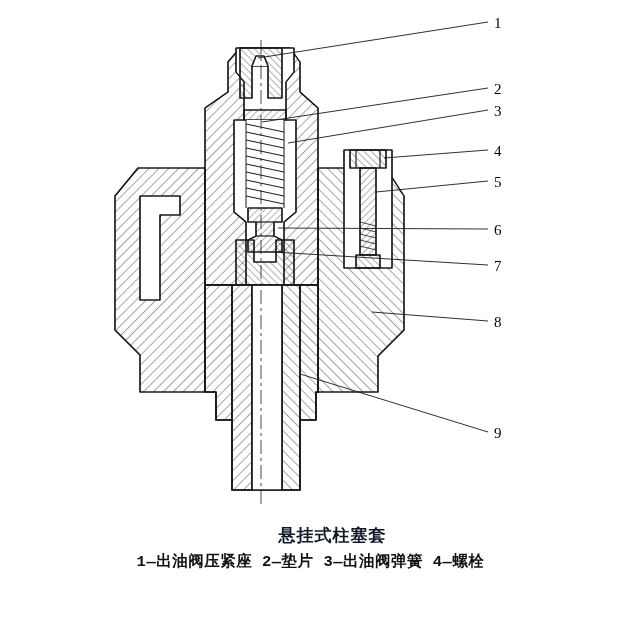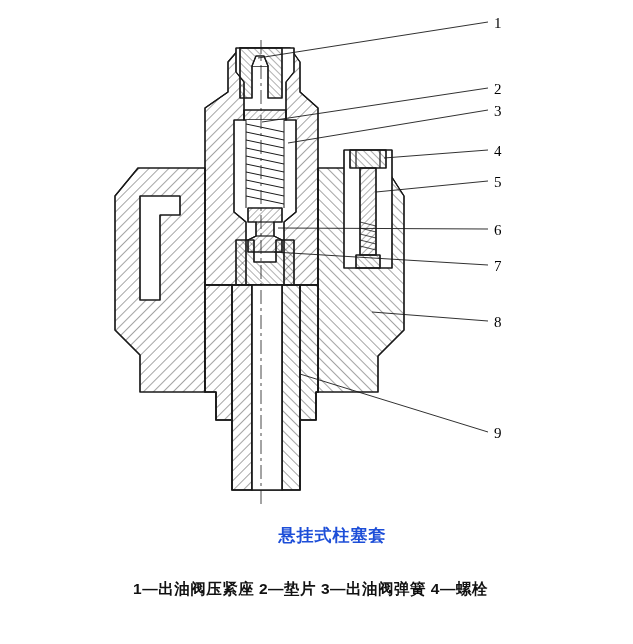--- a/index.html
+++ b/index.html
@@ -30,26 +30,26 @@
     left: 0;
     top: 524px;
     width: 633px;
     text-align: center;
   }
   .fig-title {
     font-family: "DejaVu Sans", sans-serif;
     font-size: 17px;
     font-weight: bold;
     letter-spacing: 1px;
-    color: #1d4ed8;
-    margin: 0 0 32px 0;
+    color: #0f172a;
+    margin: 0 0 4px 0;
     padding-left: 32px;
   }
   .legend-line {
-    font-family: Liberation Sans, sans-serif;
+    font-family: Liberation Mono, monospace;
     font-size: 15.5px;
     font-weight: bold;
     color: #111;
     margin: 0 12px 12px 0;
     letter-spacing: 0.5px;
   }
   .leader-num {
     font-family: "Liberation Serif", serif;
     font-size: 15px;
     fill: #000;

